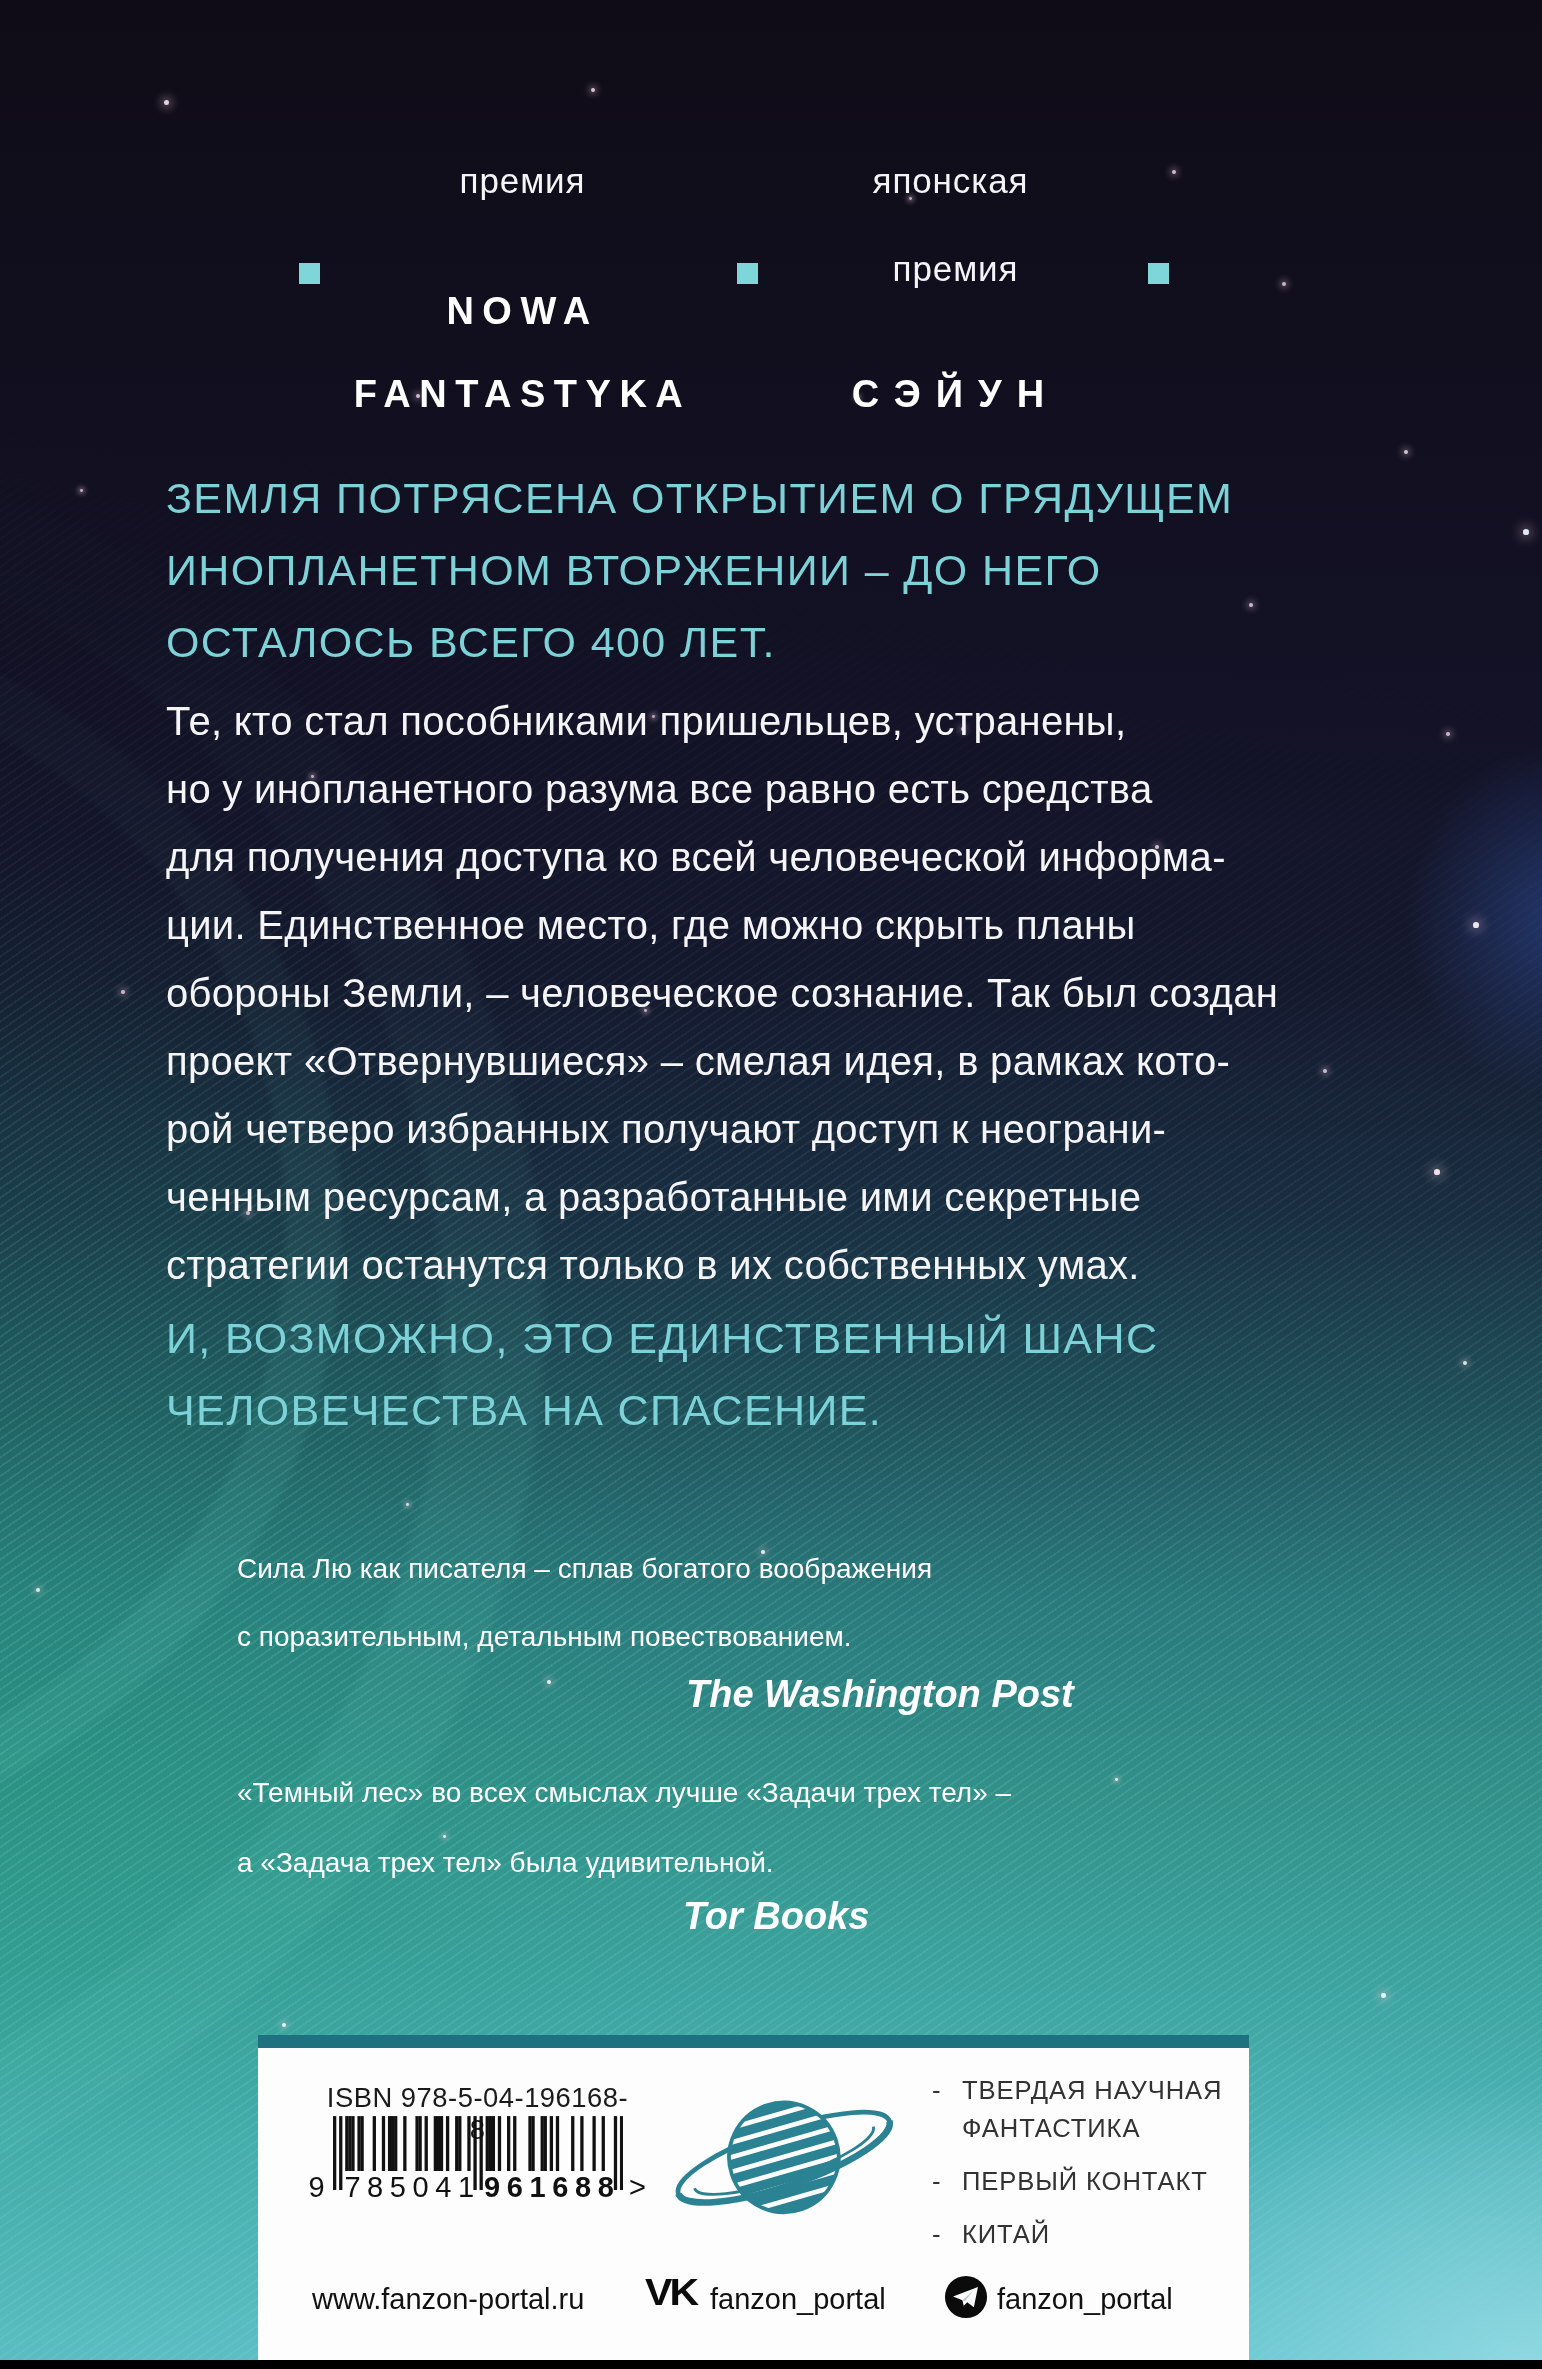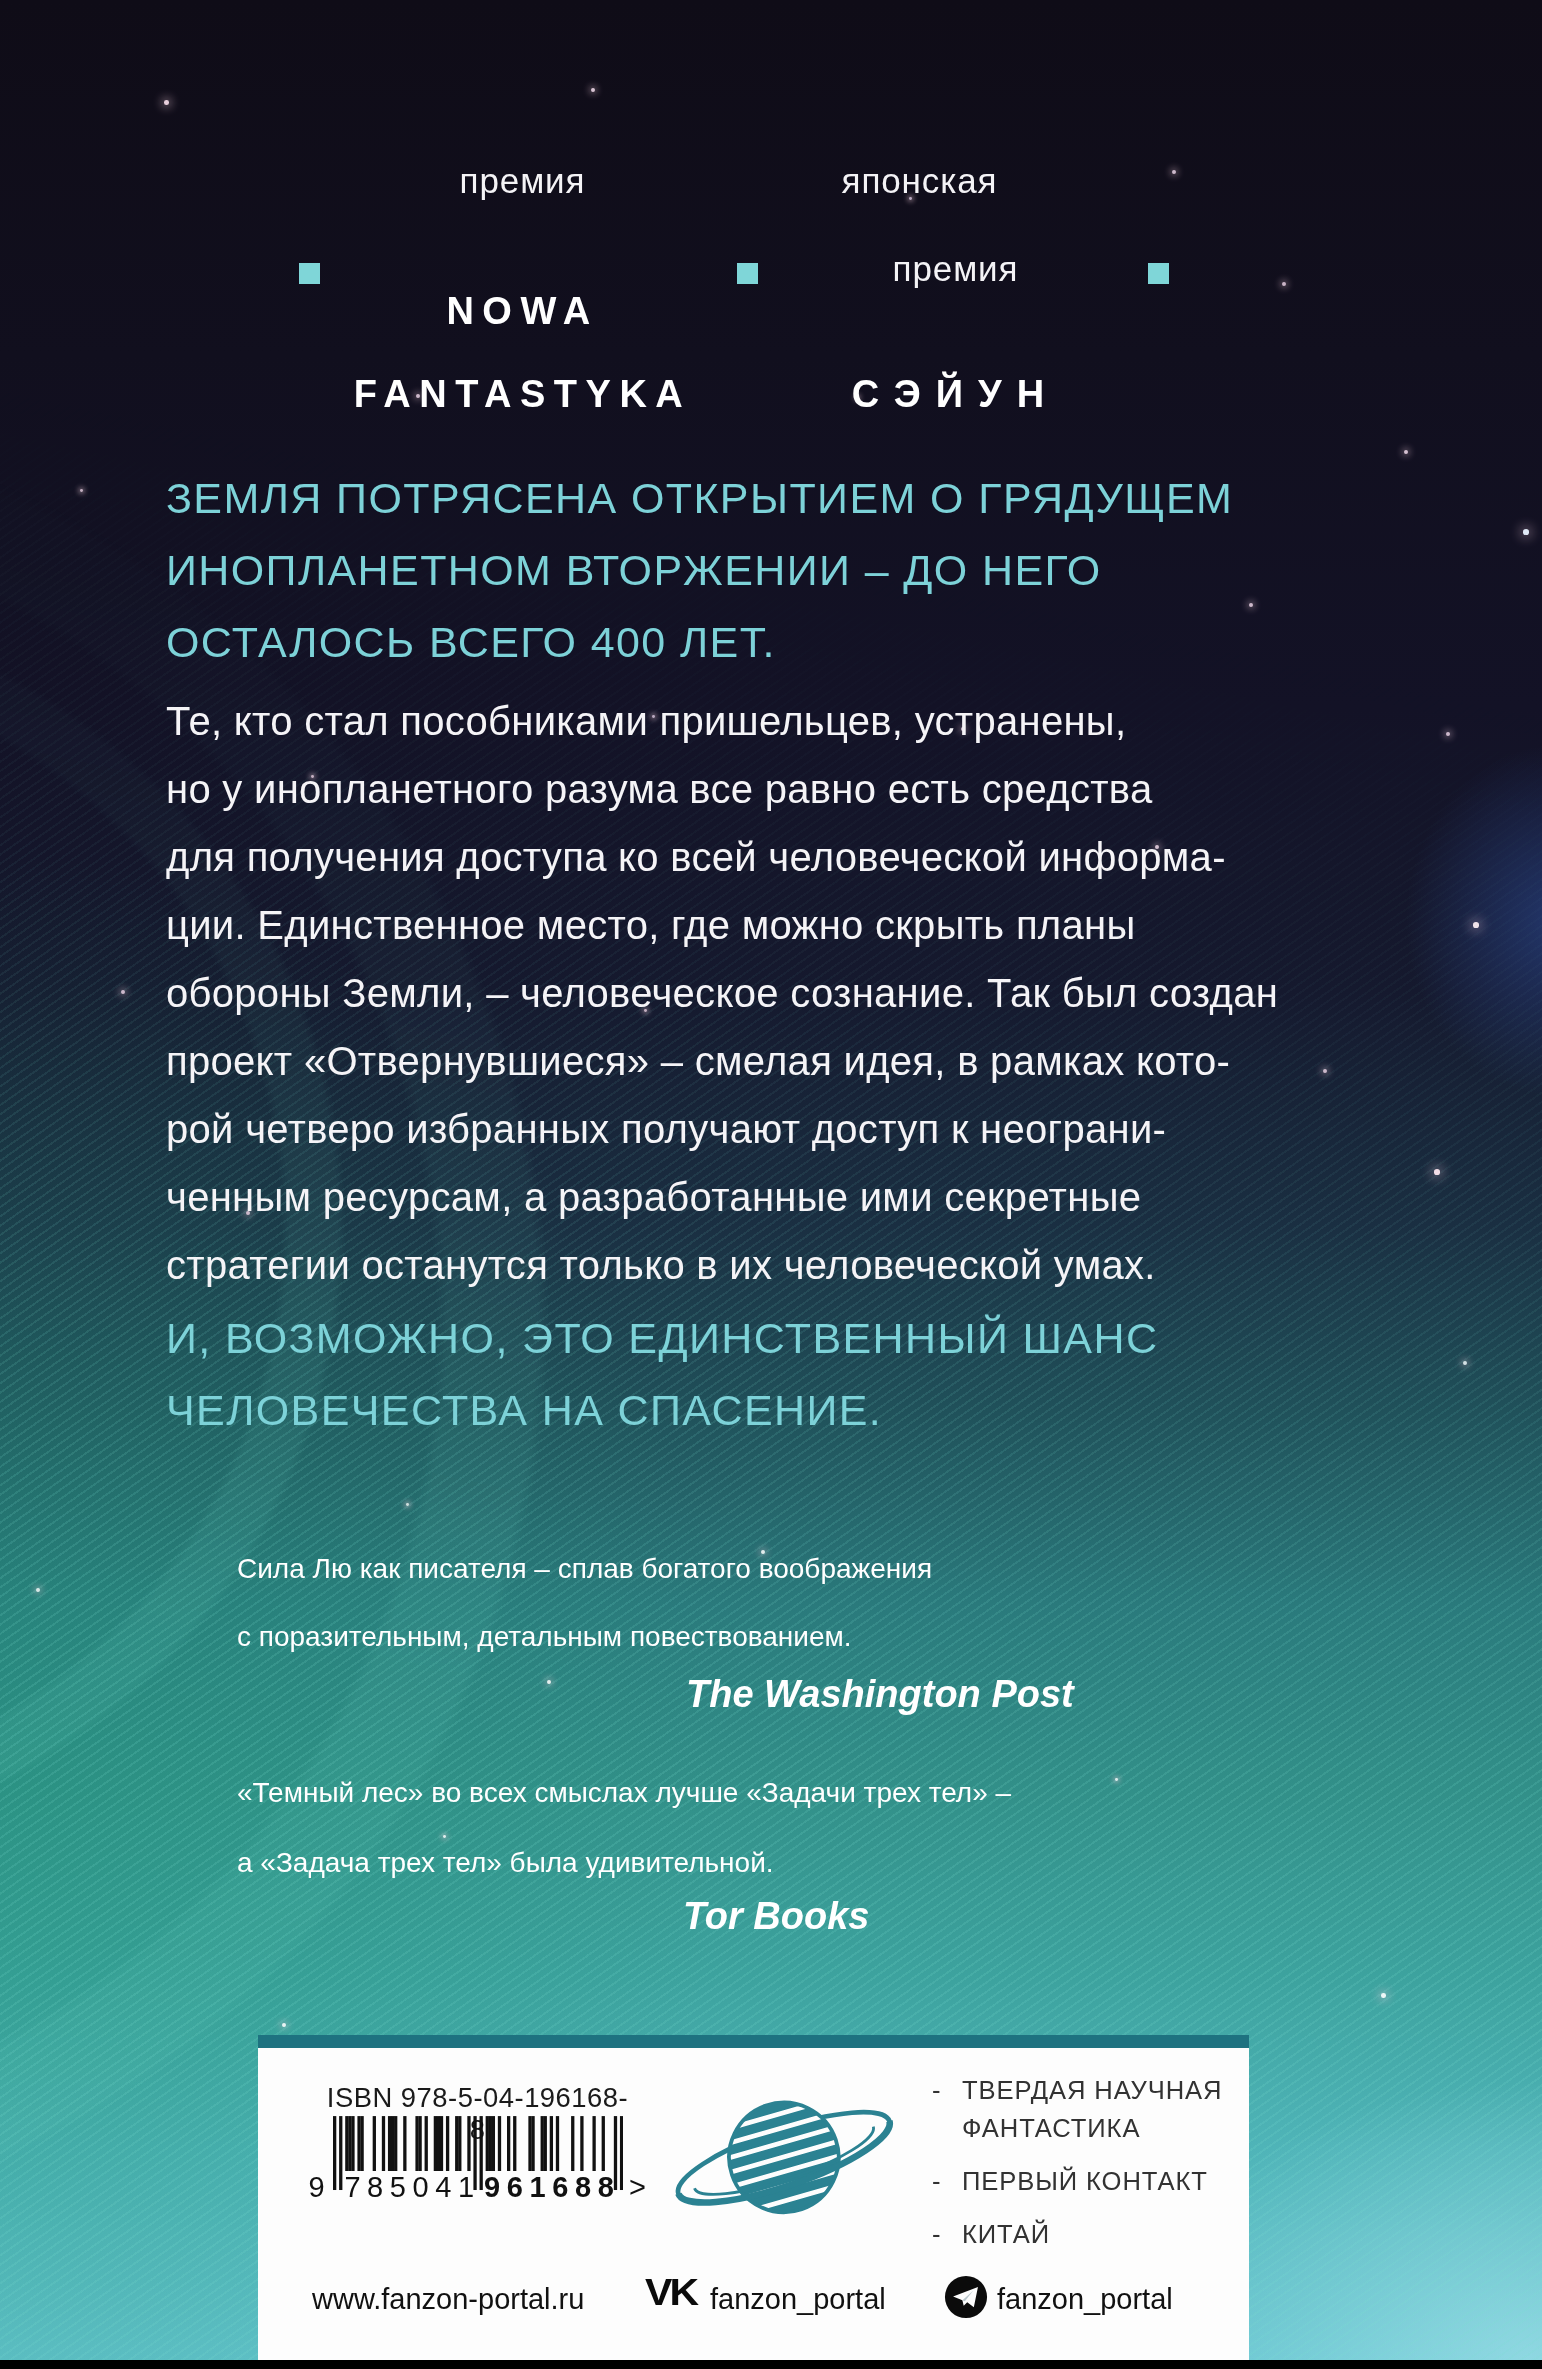--- a/index.html
+++ b/index.html
@@ -119,40 +119,40 @@
     </div>
 
   <div class="award-sq" style="left:299px"></div>
   <div class="award-sq" style="left:737px"></div>
   <div class="award-sq" style="left:1148px"></div>
 
   <div class="award-label" style="left:352px; top:161px">премия</div>
   <div class="award-name" style="left:324px; top:290px">NOWA</div>
   <div class="award-name" style="left:324px; top:373px">FANTASTYKA</div>
 
-  <div class="award-label" style="left:749px; top:161px">японская</div>
+  <div class="award-label" style="left:780px; top:161px">японская</div>
   <div class="award-label" style="left:785px; top:249px">премия</div>
   <div class="award-name wide" style="left:757px; top:373px">СЭЙУН</div>
 
   <div class="display-block" style="top:462px; color:#7dd2d8">
     <div>ЗЕМЛЯ ПОТРЯСЕНА ОТКРЫТИЕМ О ГРЯДУЩЕМ</div>
     <div>ИНОПЛАНЕТНОМ ВТОРЖЕНИИ – ДО НЕГО</div>
     <div>ОСТАЛОСЬ ВСЕГО 400 ЛЕТ.</div>
   </div>
 
   <div class="synopsis">
     <div>Те, кто стал пособниками пришельцев, устранены,</div>
     <div>но у инопланетного разума все равно есть средства</div>
     <div>для получения доступа ко всей человеческой информа-</div>
     <div>ции. Единственное место, где можно скрыть планы</div>
     <div>обороны Земли, – человеческое сознание. Так был создан</div>
     <div>проект «Отвернувшиеся» – смелая идея, в рамках кото-</div>
     <div>рой четверо избранных получают доступ к неограни-</div>
     <div>ченным ресурсам, а разработанные ими секретные</div>
-    <div>стратегии останутся только в их человеческой умах.</div>
+    <div>стратегии останутся только в их собственных умах.</div>
   </div>
 
   <div class="display-block" style="top:1302px; color:#7dd2d8">
     <div>И, ВОЗМОЖНО, ЭТО ЕДИНСТВЕННЫЙ ШАНС</div>
     <div>ЧЕЛОВЕЧЕСТВА НА СПАСЕНИЕ.</div>
   </div>
 
   <div class="quote" style="top:1535px">
     <div>Сила Лю как писателя – сплав богатого воображения</div>
     <div>с поразительным, детальным повествованием.</div>

